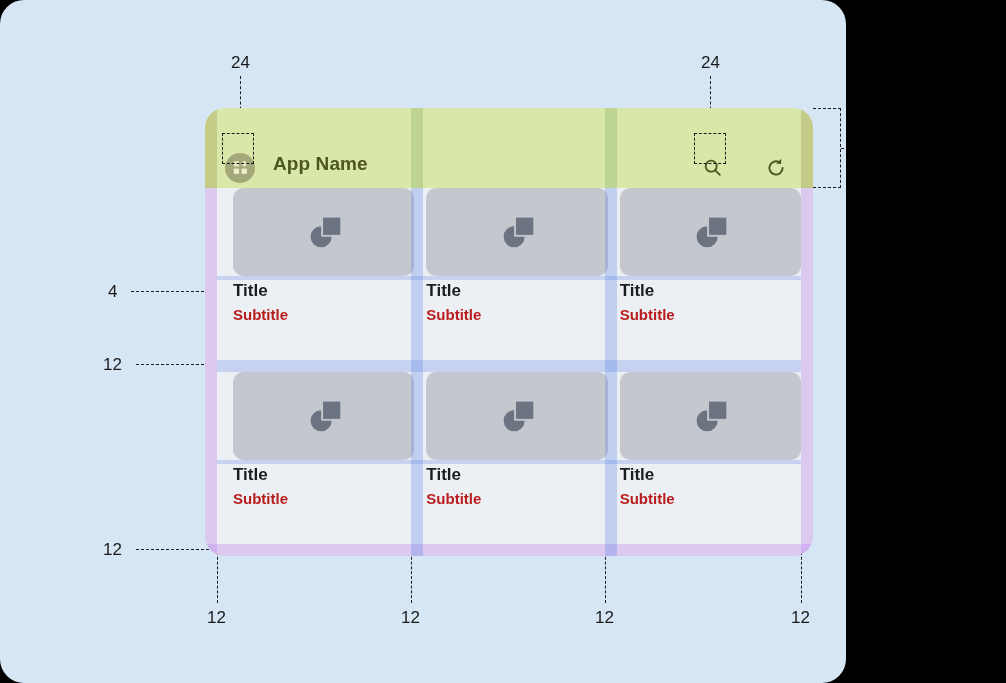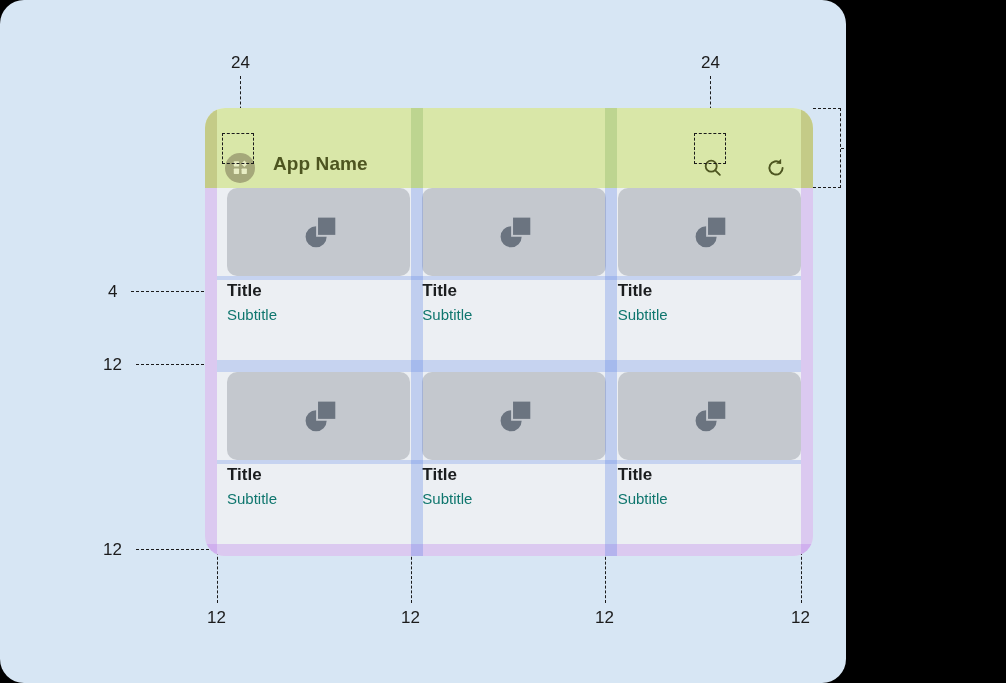--- a/index.html
+++ b/index.html
@@ -92,21 +92,21 @@
     pointer-events: none;
   }
 
   
   #grid {
     position: absolute;
     left: 0;
     top: 80px;
     width: 608px;
     height: 368px;
-    padding: 0 12px 12px 22px;
+    padding: 0 12px 12px 28px;
   }
   .row {
     display: flex;
     gap: 12px;
     height: 172px;
   }
   .row + .row { margin-top: 12px; }
   .card {
     flex: 1;
     display: flex;
@@ -123,22 +123,22 @@
   }
   .card-text { padding-top: 4px; }
   .card-title {
     font-size: 17px;
     font-weight: 700;
     color: #1b1d1f;
     line-height: 1.35;
   }
   .card-subtitle {
     font-size: 15px;
-    font-weight: 400;
-    color: #0f766e;
+    font-weight: 700;
+    color: #b91c1c;
     line-height: 1.4;
     margin-top: 1px;
   }
 
   
   #overlays { position: absolute; inset: 0; pointer-events: none; }
   .ov { position: absolute; }
 
   
   .ov-margin { background: rgba(186, 124, 235, 0.33); }

